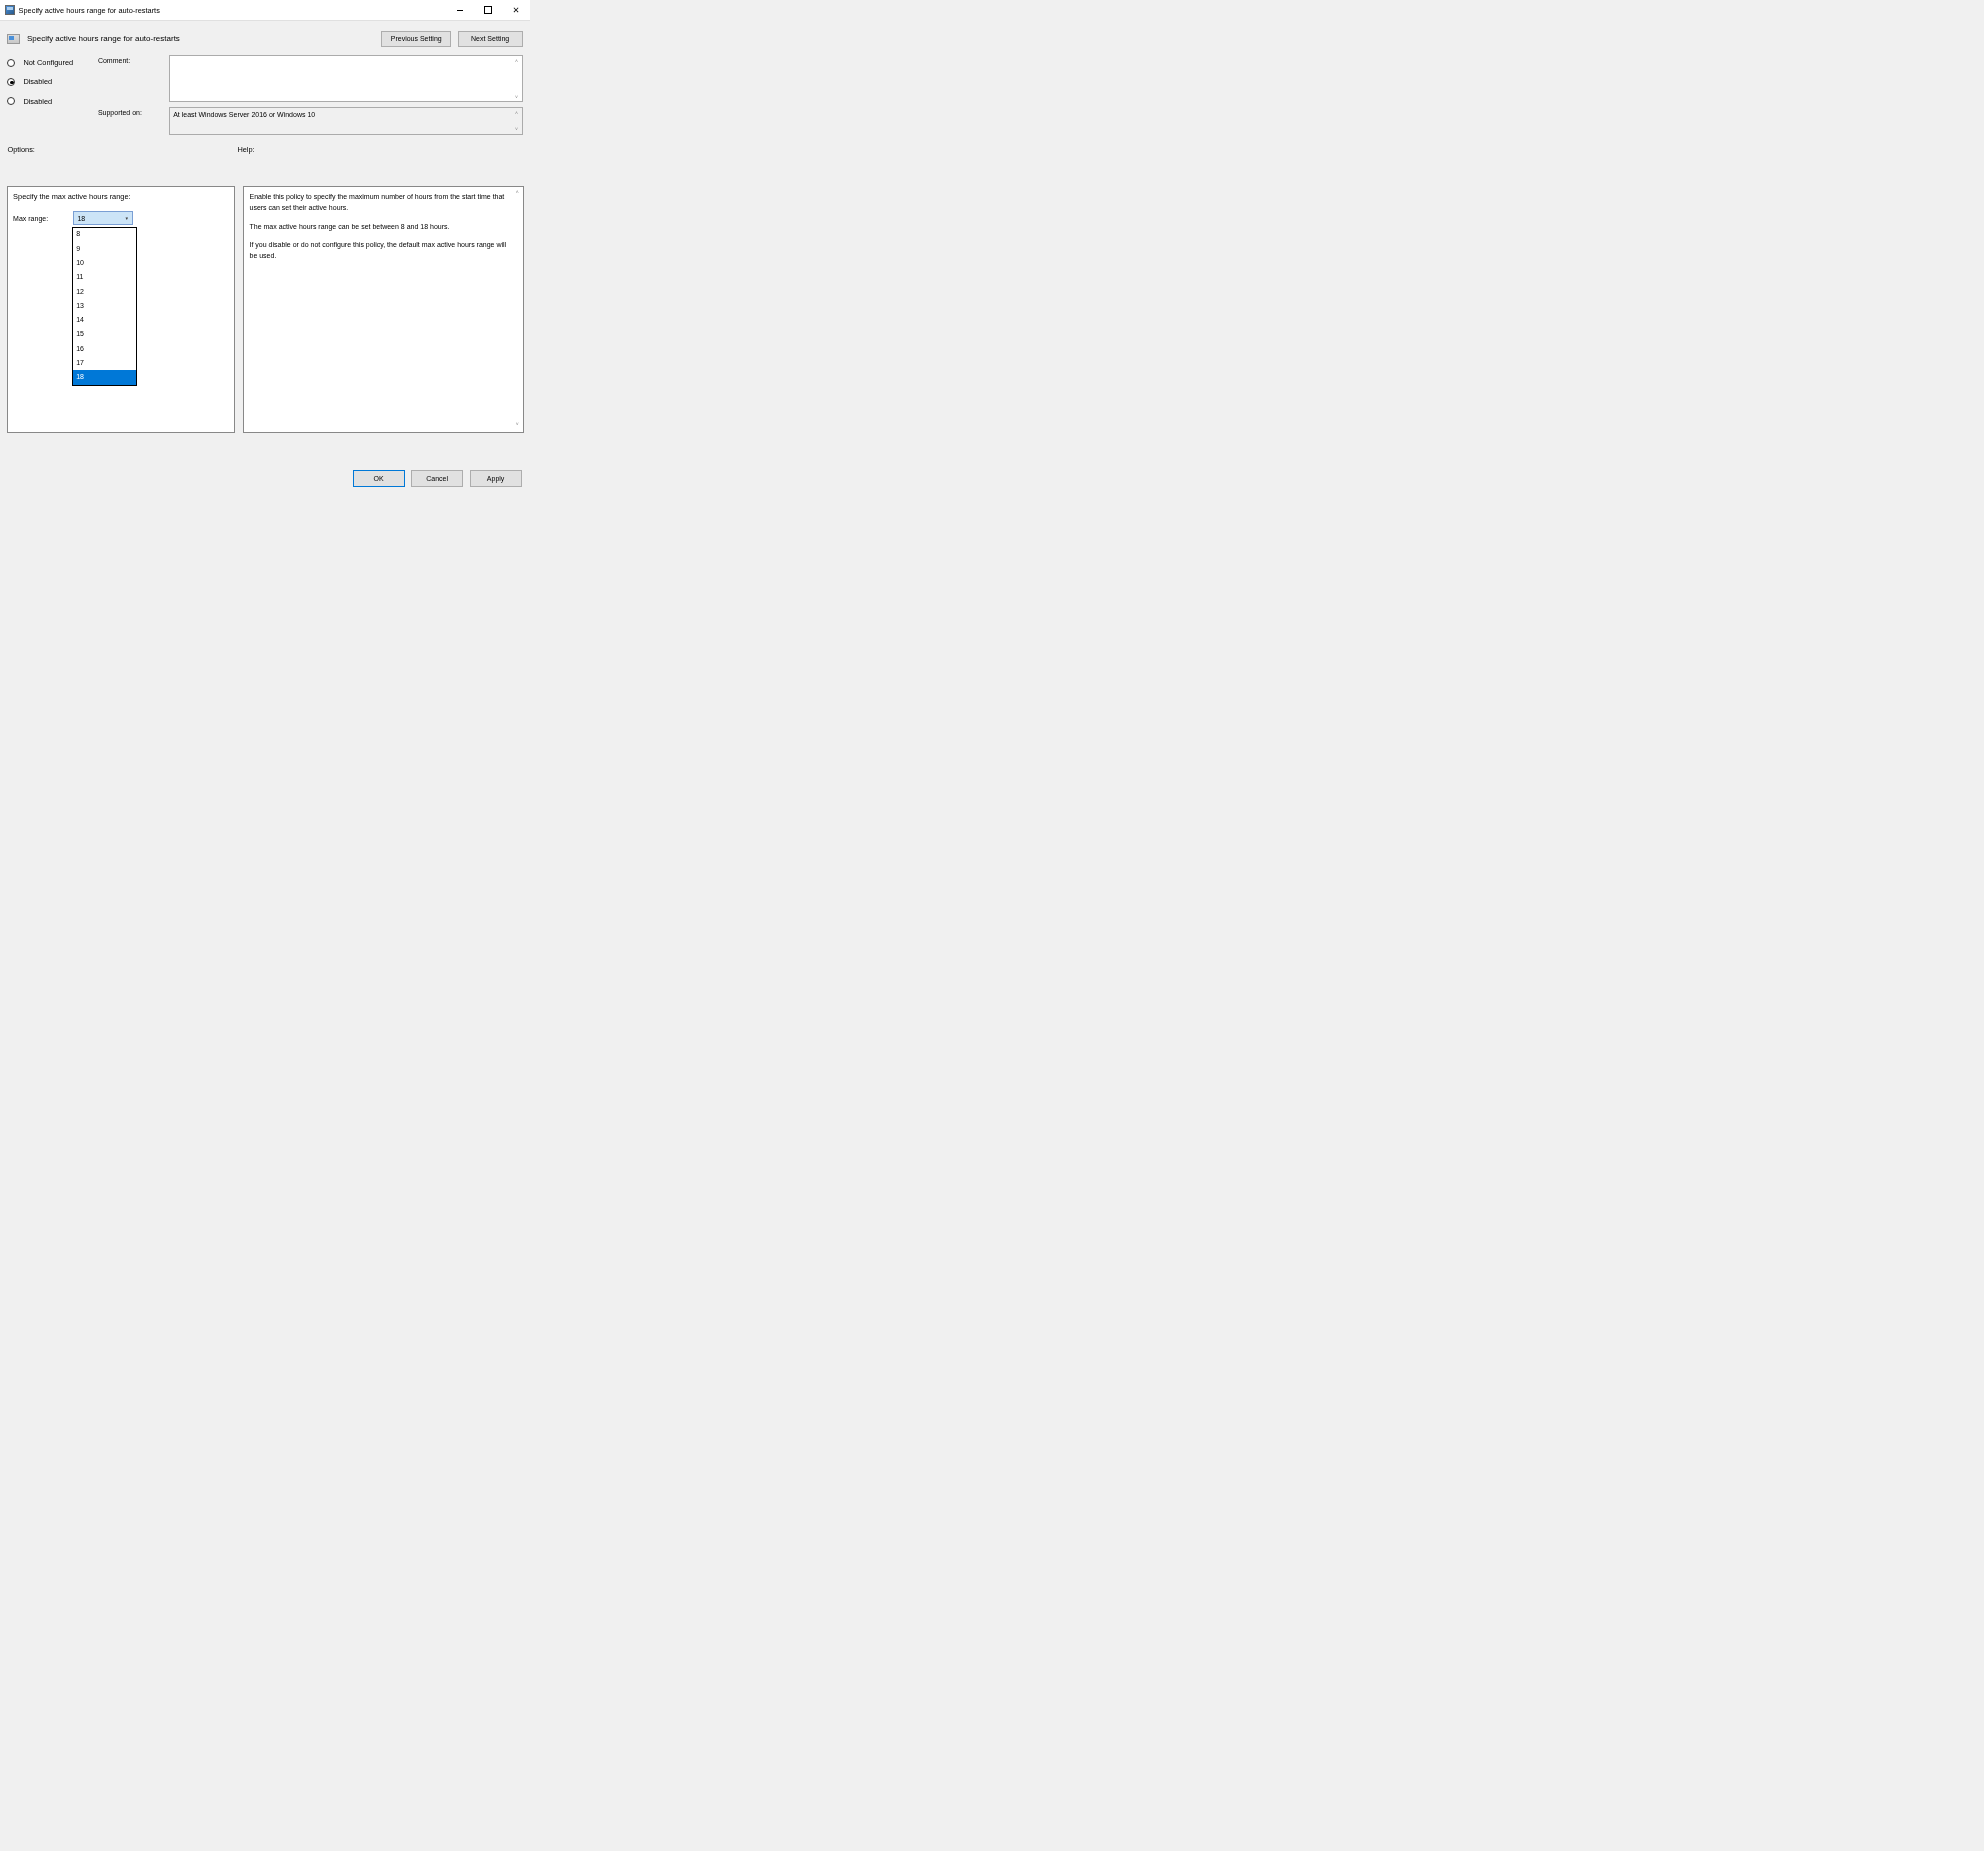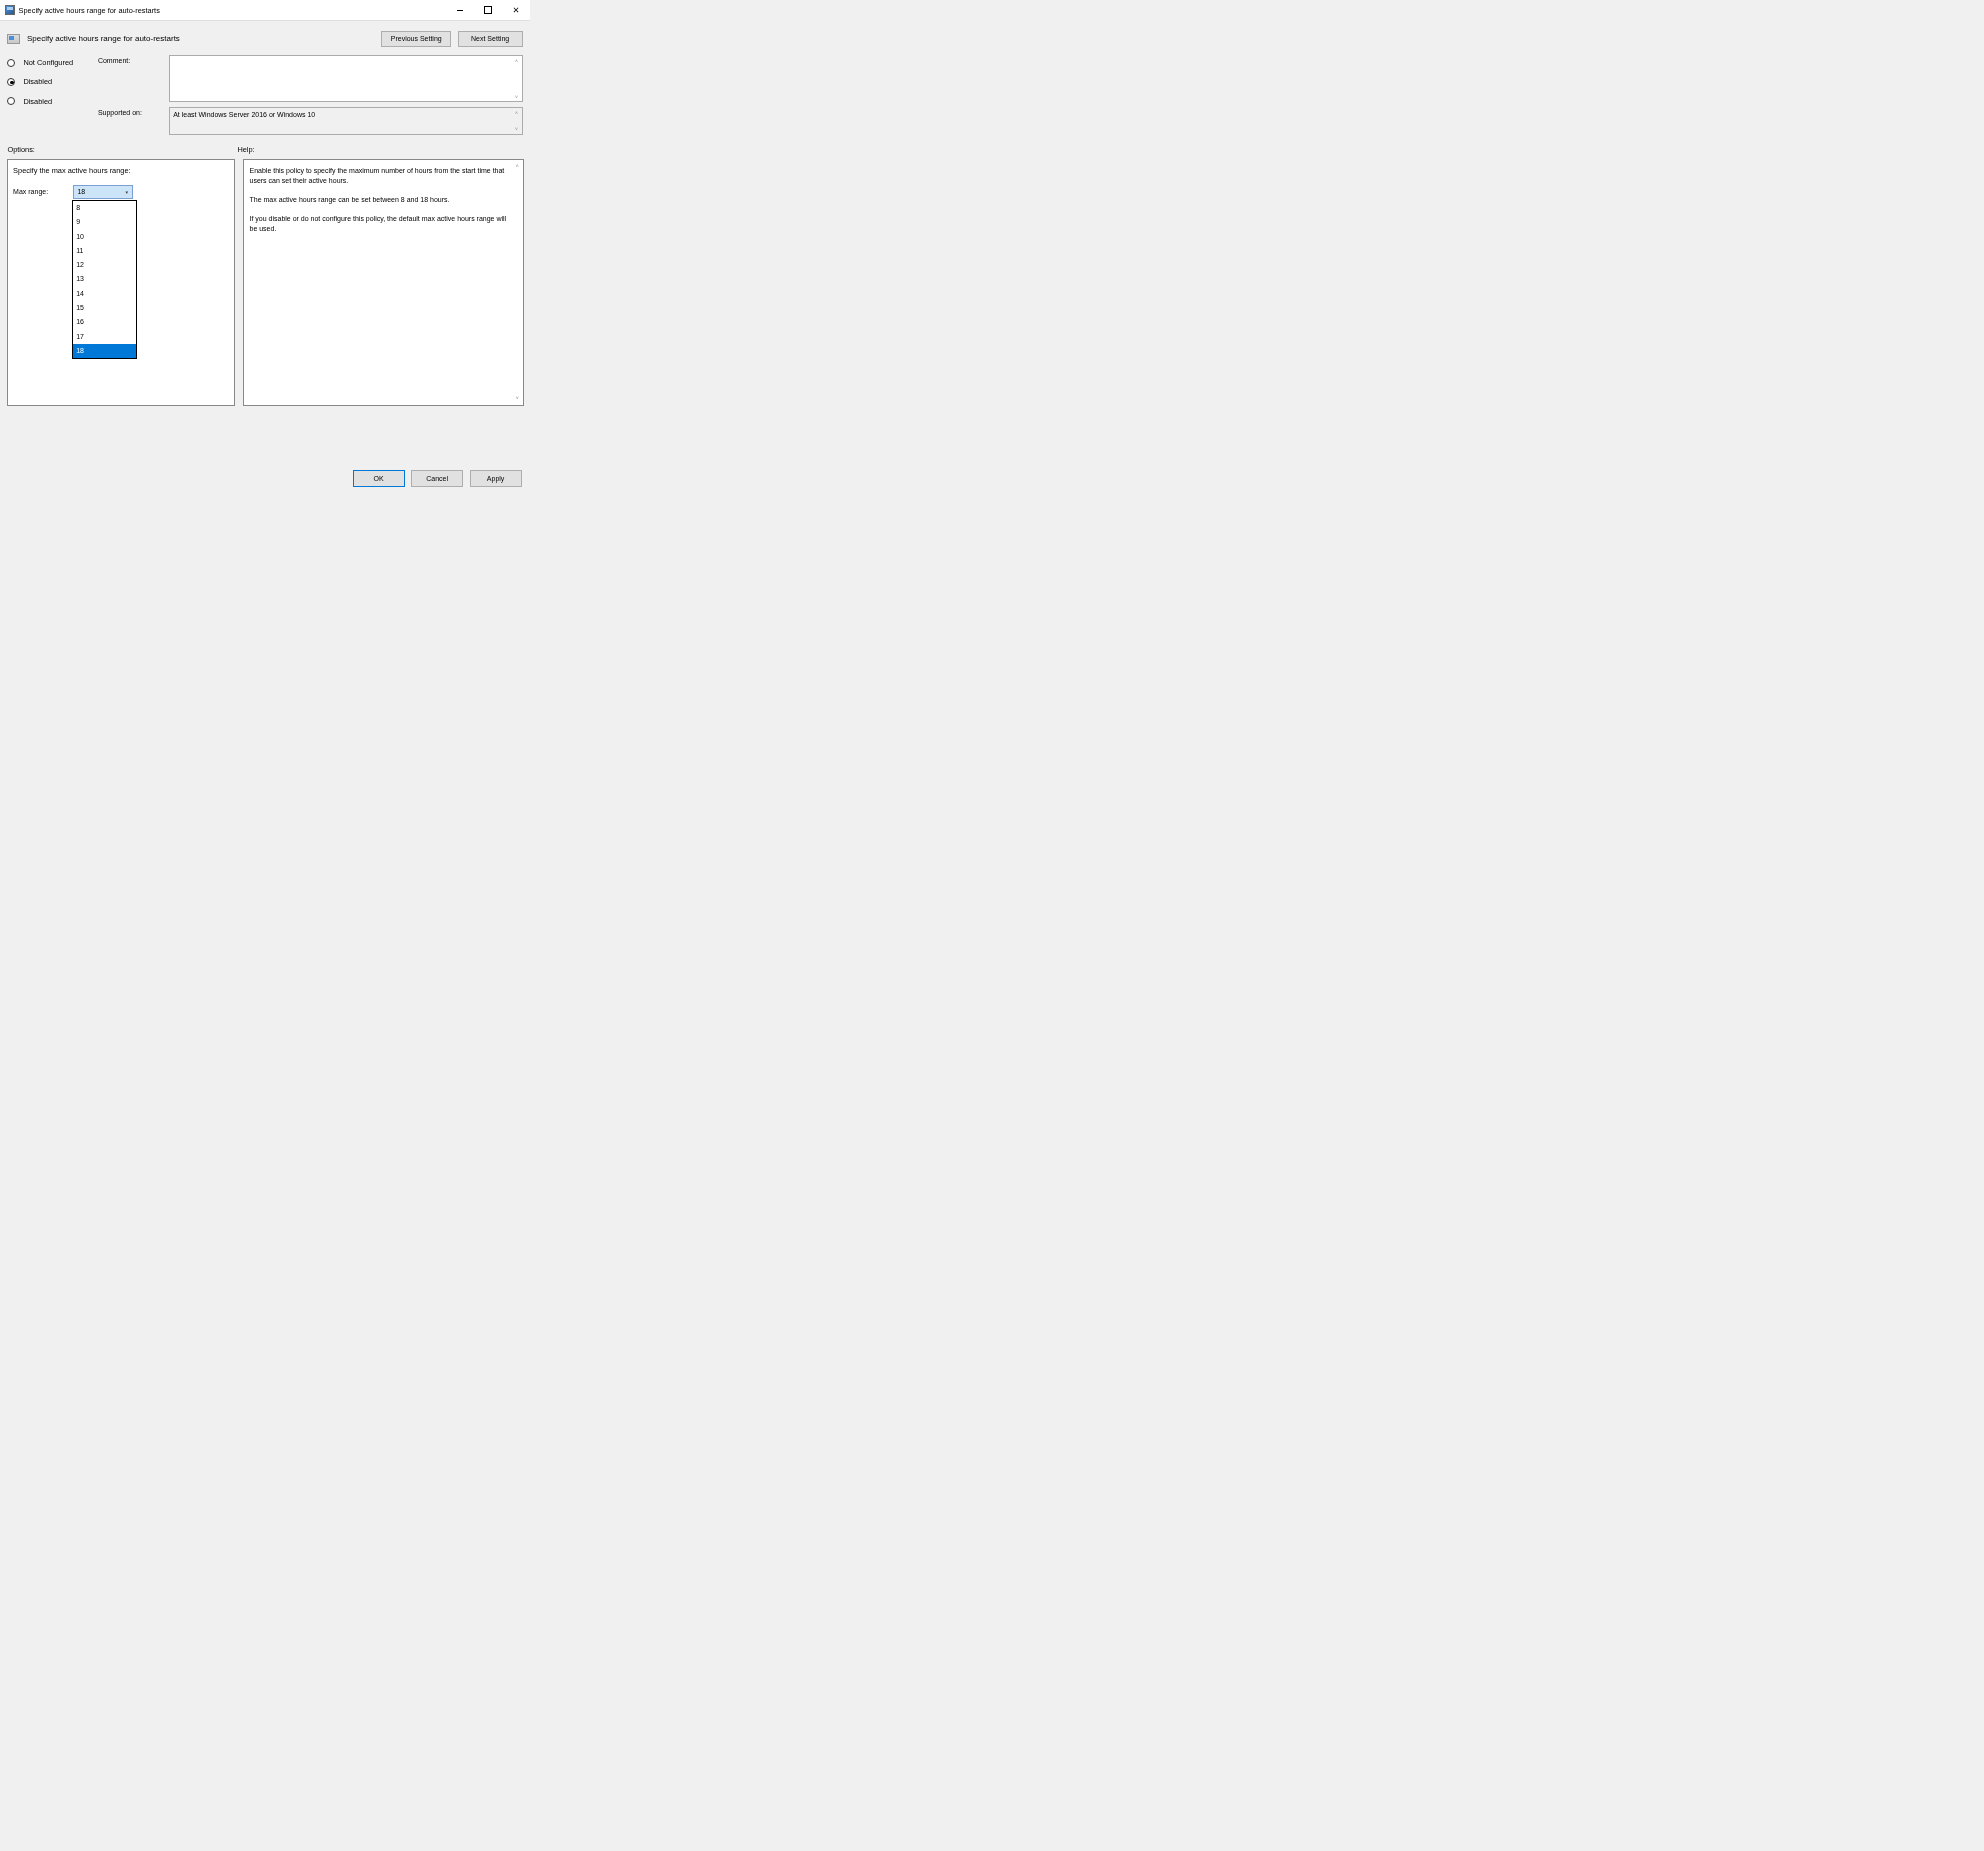--- a/index.html
+++ b/index.html
@@ -81,21 +81,21 @@
 }
 .textarea.ro{ background:#f0f0f0; height:28px;}
 .scroll-hint{
   position:absolute; right:2.8px; width:4.7px; text-align:center;
   color:#888; font-size:5.1px; user-select:none;
 }
 .scroll-hint.up{ top:1.9px;} .scroll-hint.down{ bottom:1.9px;}
 .panels-labels{ display:flex; padding:4.7px 7.4px 1.9px 7.4px; gap:2px;}
 .panels-labels .lbl{ font-size:7.4px;}
 .panels-labels .lbl.left{ width:228px;}
-.panels{ display:flex; padding:2.8px 6.5px 6.5px 6.5px; gap:8.4px; flex:1;}
+.panels{ display:flex; padding:2.8px 6.5px 6.5px 6.5px; gap:8.4px; flex:1;align-items:center;}
 .panel{
   border:0.5px solid #888; background:#fff; position:relative;
 }
 .panel.left{ width:228px; height:247px; padding:5.6px;}
 .panel.right{ flex:1; height:247px; padding:5.6px 14px 5.6px 5.6px; line-height:1.5;}
 .panel.right .scroll-hint.up{ top:2.8px;} .panel.right .scroll-hint.down{ bottom:2.8px;}
 .opt-title{ font-size:7.4px; margin-bottom:10.2px;}
 .opt-row{ display:flex; align-items:center; gap:5.6px;}
 .opt-row .olabel{ width:54px; font-size:7px;}
 .combo{

